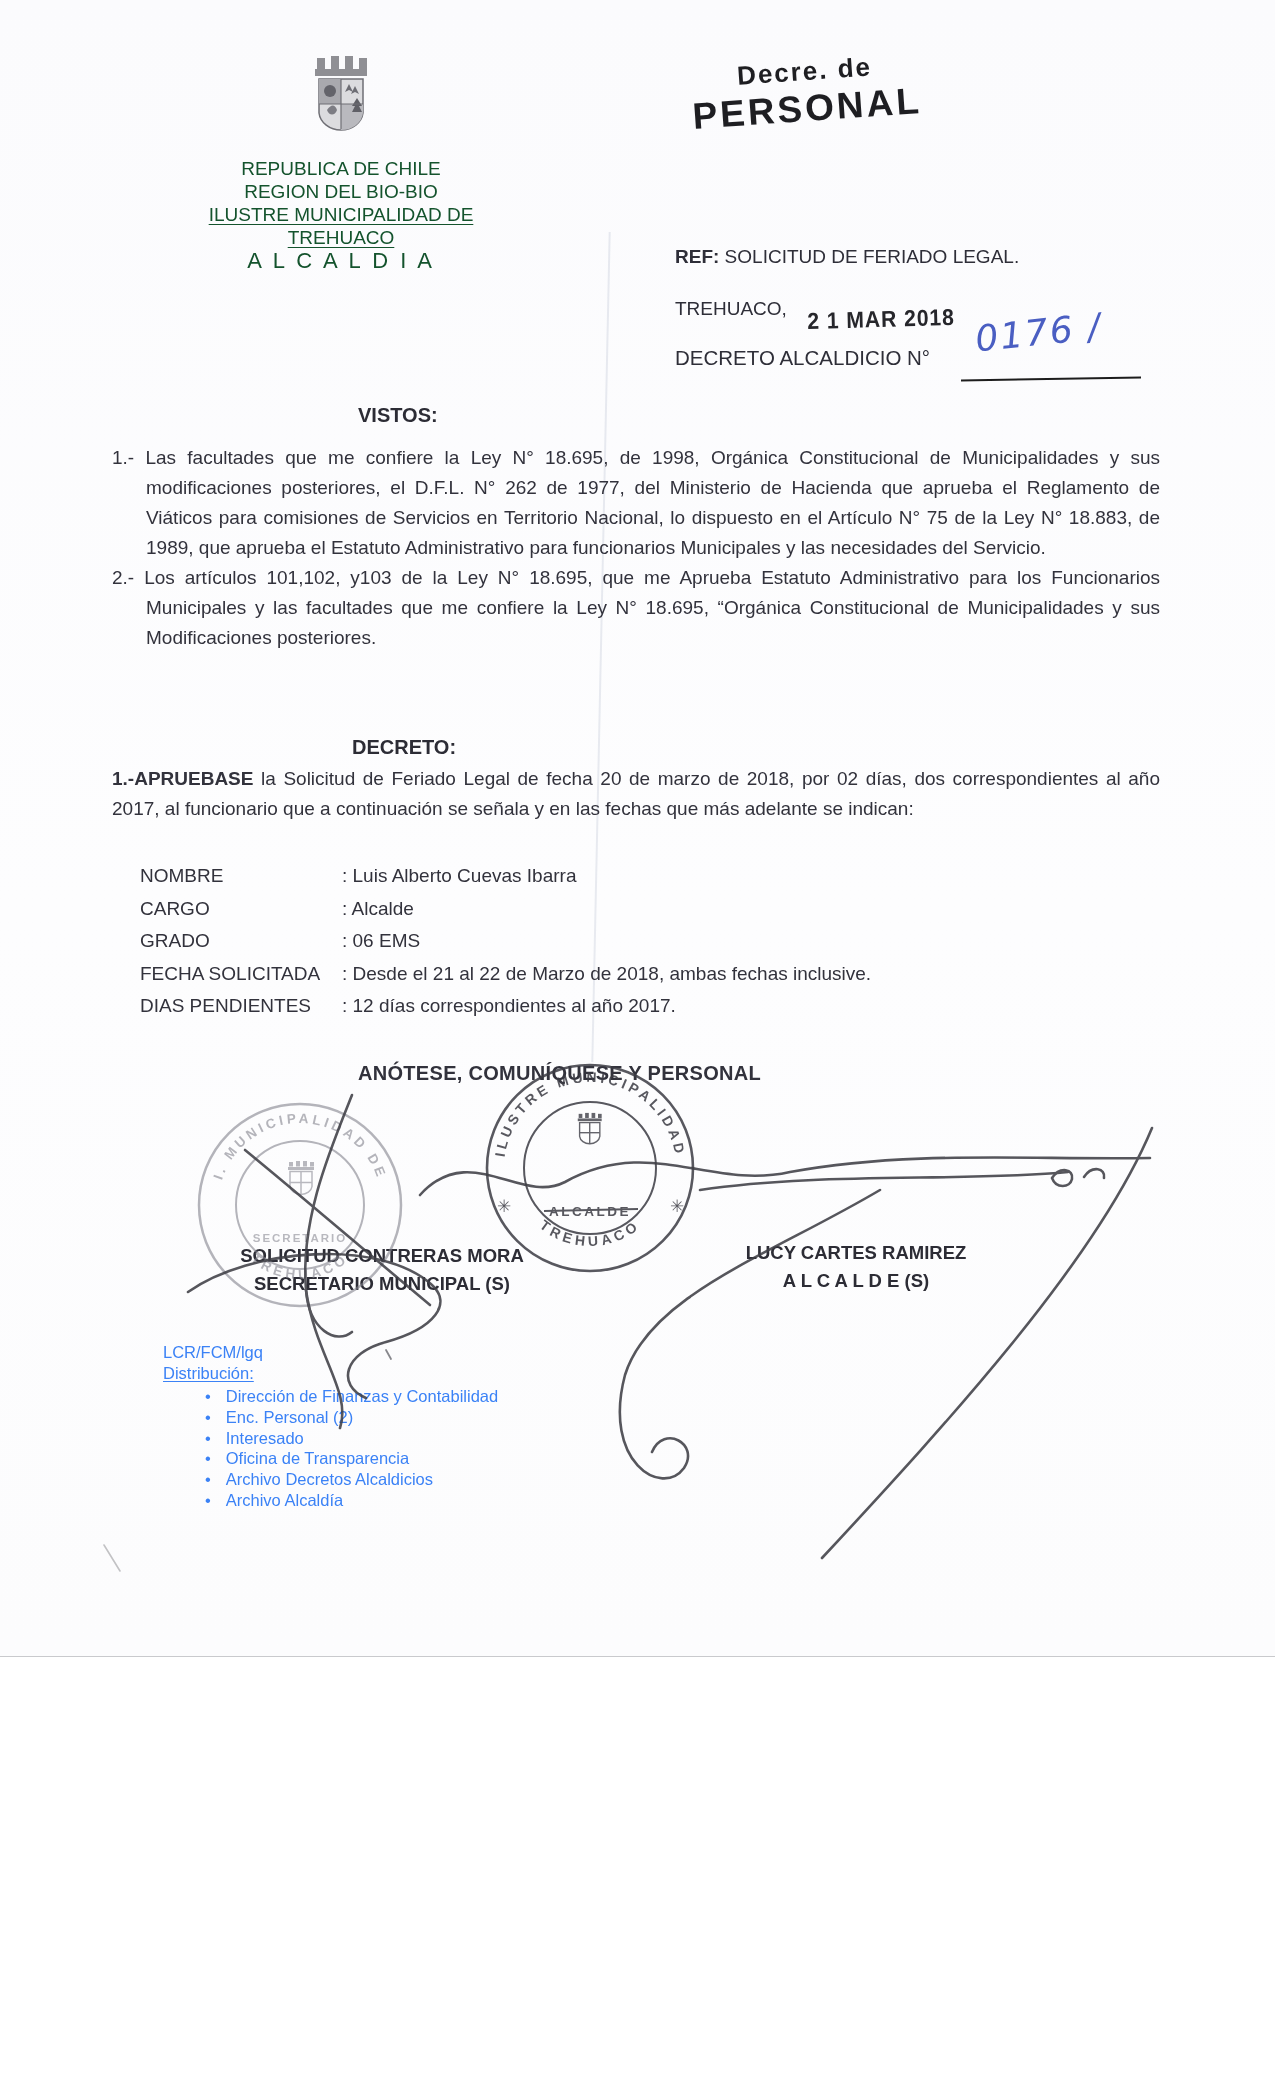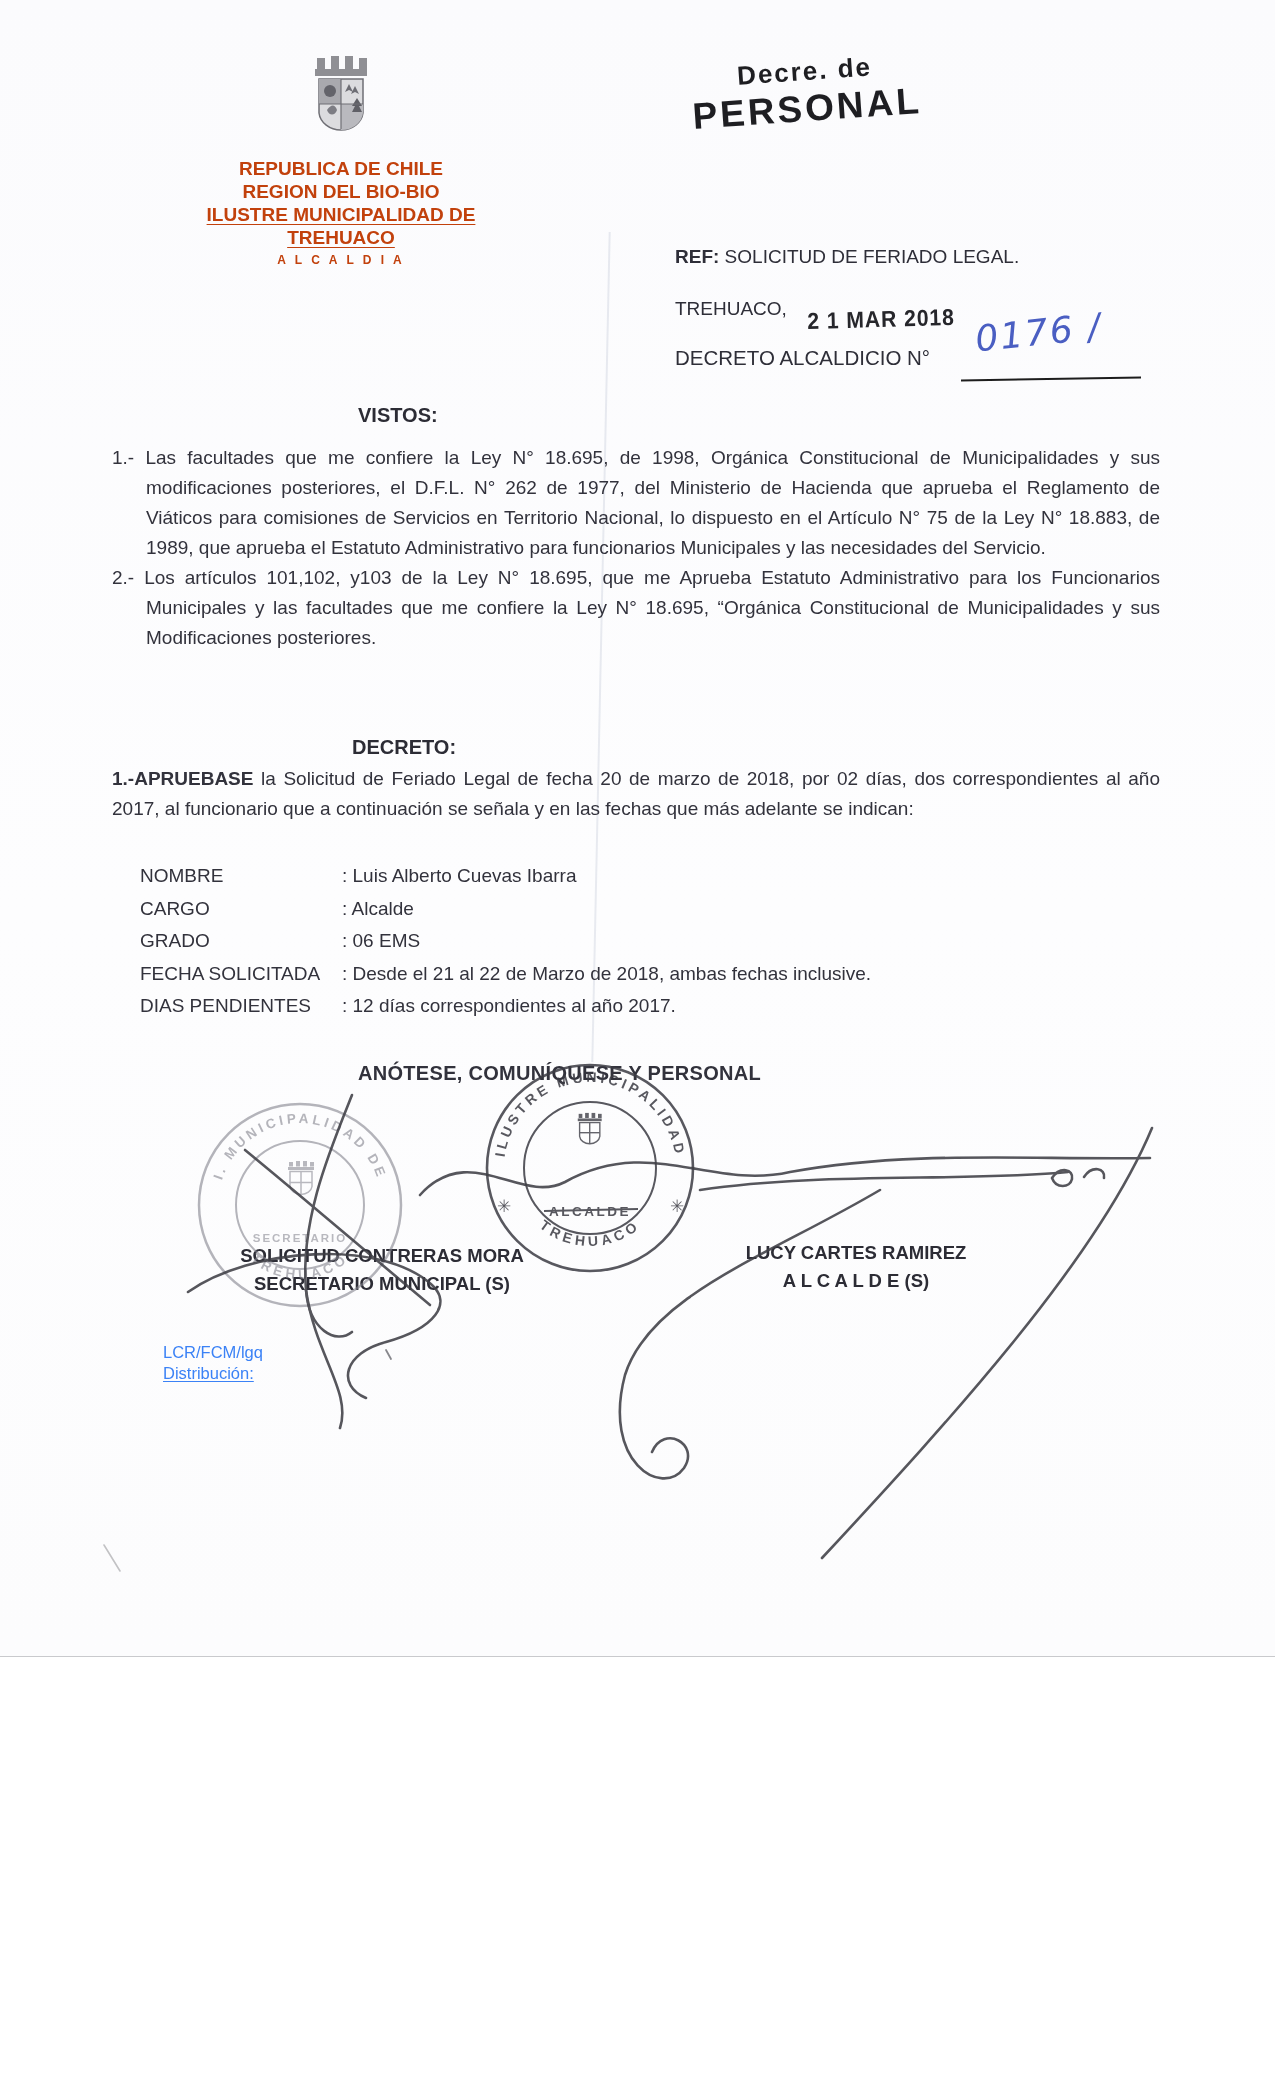--- a/index.html
+++ b/index.html
@@ -6,25 +6,25 @@
   .page{position:relative;width:1275px;height:2100px;background:#ffffff;overflow:hidden;
         font-family:"Liberation Sans",sans-serif;color:#32323c;}
   .scan{position:absolute;left:0;top:0;width:1275px;height:1656px;
         background:linear-gradient(180deg,#fbfbfd 0%,#fdfdfe 55%,#fcfcfd 100%);
         border-bottom:1px solid #c9cacd;}
   .fold-line{position:absolute;left:600px;top:232px;width:2px;height:830px;
         background:rgba(150,160,185,.20);transform:rotate(1.2deg);}
   .abs{position:absolute;}
 
   
-  .header{left:155px;top:54px;width:372px;text-align:center;color:#c2410c;
-          font-weight:700;font-size:19px;line-height:23px;}
+  .header{left:155px;top:54px;width:372px;text-align:center;color:#14532d;
+          font-weight:400;font-size:19px;line-height:23px;}
   .header .emblem{display:block;margin:0 auto 5px;}
   .u{text-decoration:underline;text-underline-offset:3px;}
-  .spaced{letter-spacing:3px;font-size:12px;}
+  .spaced{letter-spacing:3px;font-size:22px;}
 
   
   .stamp-personal{left:636px;top:56px;width:340px;text-align:center;
           transform:rotate(-4deg);color:#1e1e22;}
   .sp1{font-size:26px;font-weight:700;letter-spacing:2px;}
   .sp2{font-size:37px;font-weight:800;letter-spacing:3px;margin-top:1px;}
 
   
   .ref{left:675px;top:246px;width:520px;font-size:19px;color:#2e2e38;}
   .ref b{font-weight:700;}
@@ -232,14 +232,22 @@
       <path d="M880,190 C770,255 650,295 625,375 C602,462 662,498 684,468 C700,444 664,424 652,452"></path>
       <path d="M1152,128 C1098,258 952,418 822,558"></path>
       <path d="M386,350 l5,9" stroke-width="1.8" opacity="0.7"></path>
       <path d="M104,545 l16,26" stroke-width="1.6" opacity="0.35"></path>
     </g>
   </svg>
 
   <div class="abs footer">
     <div>LCR/FCM/lgq</div>
     <div class="dist-label">Distribución:</div>
+    <ul>
+      <li>Dirección de Finanzas y Contabilidad</li>
+      <li>Enc. Personal (2)</li>
+      <li>Interesado</li>
+      <li>Oficina de Transparencia</li>
+      <li>Archivo Decretos Alcaldicios</li>
+      <li>Archivo Alcaldía</li>
+    </ul>
   </div>
 </div>
 
 </body></html>

